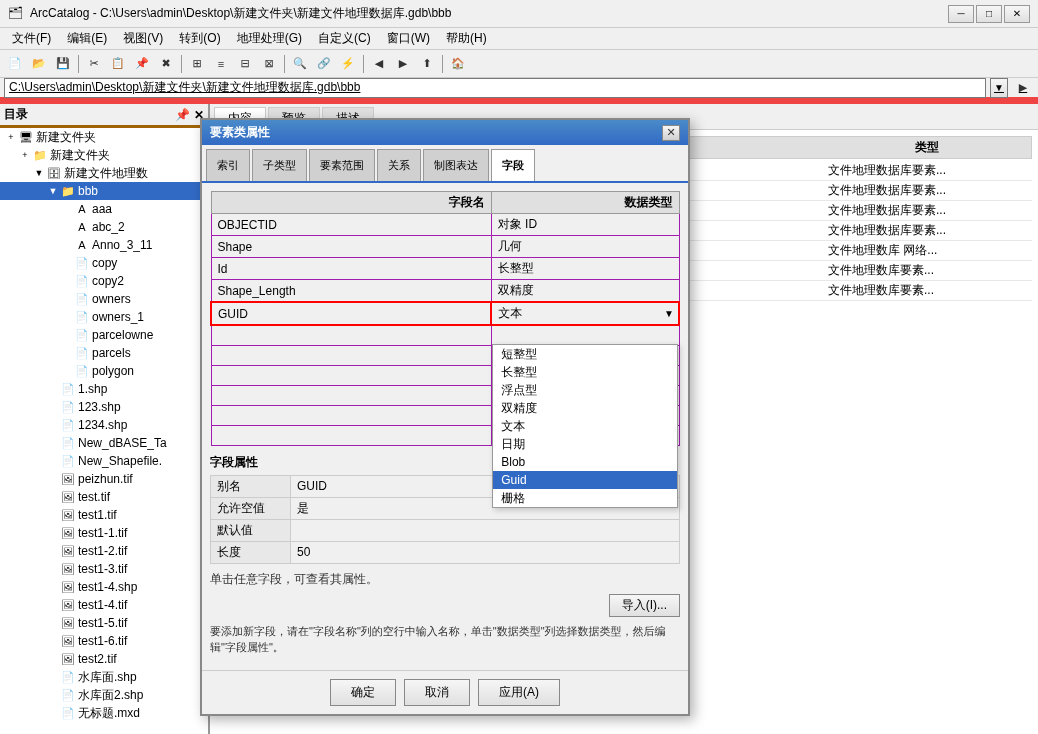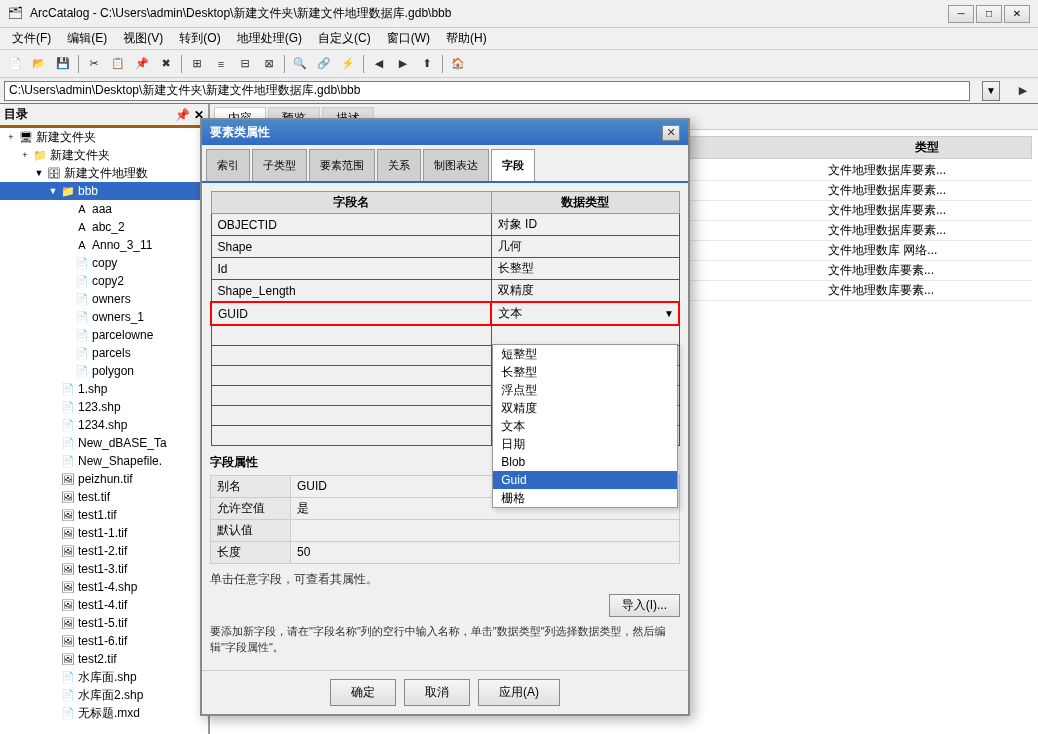--- a/index.html
+++ b/index.html
@@ -59,22 +59,23 @@
     }
     .tool-sep { width: 1px; height: 18px; background: #999; margin: 0 2px; }
 
     
     .address-bar {
       background: #f0f0f0;
       height: 26px;
       display: flex;
       align-items: center;
       padding: 0 4px;
-      border-bottom: 1px solid #ef4444;
-      gap: 12px;
+      border-bottom: 7px solid #ef4444;
+      gap: 4px;
+      text-decoration: underline;
     }
     .address-input {
       flex: 1;
       height: 20px;
       border: 1px solid #7a7a7a;
       background: white;
       padding: 0 4px;
       font-size: 12px;
     }
     .address-btn {
@@ -239,21 +240,21 @@
     .fields-table {
       width: 100%;
       border-collapse: collapse;
       border: 1px solid #999;
       margin-bottom: 8px;
     }
     .fields-table th {
       background: #e0e0e0;
       border: 1px solid #999;
       padding: 2px 6px;
-      text-align: center;
+      text-align: right;
       font-size: 12px;
     }
     .fields-table td {
       border: 1px solid #a21caf;
       padding: 2px 6px;
       font-size: 12px;
       height: 20px;
     }
 
     

